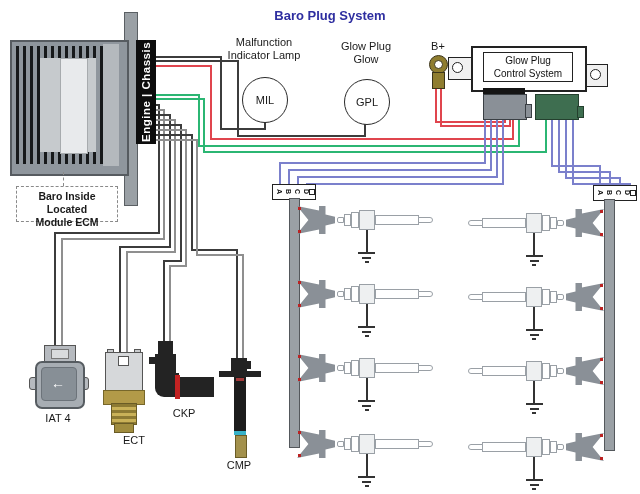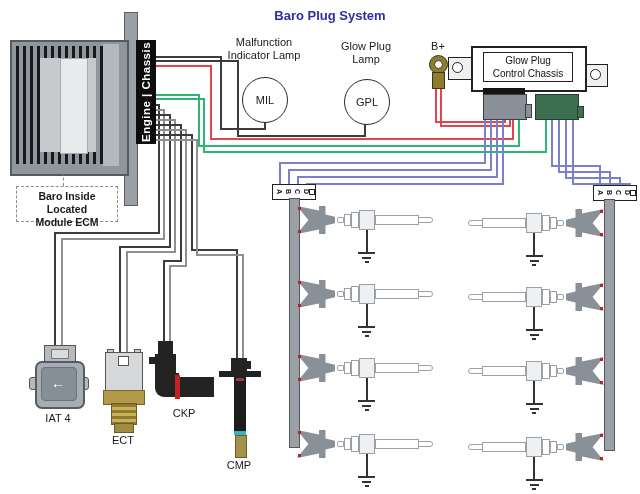--- a/index.html
+++ b/index.html
@@ -180,37 +180,37 @@
   </div>
 
   <div class="abs lamp-circle" style="left:242px;top:77px;width:44px;height:44px;">MIL</div>
   <div class="abs lamp-label" style="left:204px;top:36px;width:120px;">
     <div>Malfunction</div>
     <div>Indicator Lamp</div>
   </div>
 
   <div class="abs lamp-label" style="left:316px;top:40px;width:100px;">
     <div>Glow Plug</div>
-    <div>Lamp</div>
+    <div>Glow</div>
   </div>
   <div class="abs lamp-circle" style="left:344px;top:79px;width:44px;height:44px;text-align:center;">GPL</div>
 
   <div class="abs bplus-label" style="left:426px;top:40px;width:24px;">B+</div>
   <div class="abs ringo" style="left:429px;top:55px;width:17px;height:17px;"></div>
   <div class="abs ringi" style="left:434px;top:60px;width:7px;height:7px;"></div>
   <div class="abs barrel" style="left:432px;top:72px;width:11px;height:15px;"></div>
 
   <div class="abs ear" style="left:448px;top:57px;width:23px;height:21px;"></div>
   <div class="abs earhole" style="left:452px;top:62px;width:9px;height:9px;"></div>
   <div class="abs ear" style="left:583px;top:64px;width:23px;height:21px;"></div>
   <div class="abs earhole" style="left:590px;top:69px;width:9px;height:9px;"></div>
   <div class="abs gpcm-box" style="left:471px;top:46px;width:112px;height:42px;"></div>
   <div class="abs gpcm-inner" style="left:483px;top:52px;width:88px;height:28px;">
     <div>Glow Plug</div>
-    <div>Control Chassis</div>
+    <div>Control System</div>
   </div>
   <div class="abs conn-strip" style="left:483px;top:88px;width:42px;height:6px;"></div>
   <div class="abs conn-gray" style="left:483px;top:94px;width:42px;height:24px;"></div>
   <div class="abs conn-gray" style="left:525px;top:104px;width:5px;height:12px;"></div>
   <div class="abs conn-green" style="left:535px;top:94px;width:42px;height:24px;"></div>
   <div class="abs conn-green" style="left:577px;top:106px;width:5px;height:10px;"></div>
 
   <div class="abs bankconn" style="left:272px;top:184px;width:42px;height:14px;">
     <span class="pinletter" style="left:2px;">A</span>
     <span class="pinletter" style="left:11px;">B</span>
@@ -361,21 +361,21 @@
   <div class="abs" style="left:41px;top:375px;width:34px;text-align:center;color:#fff;font-weight:bold;font-size:14px;">←</div>
   <div class="abs slabel" style="left:30px;top:412px;width:56px;">IAT 4</div>
 
   <div class="abs" style="left:107px;top:349px;width:5px;height:7px;background:#c9cbcd;border:1px solid #555;"></div>
   <div class="abs" style="left:134px;top:349px;width:5px;height:7px;background:#c9cbcd;border:1px solid #555;"></div>
   <div class="abs" style="left:105px;top:352px;width:36px;height:38px;background:#d6d8da;border:1.5px solid #555;"></div>
   <div class="abs" style="left:118px;top:356px;width:9px;height:8px;background:#fff;border:1px solid #555;"></div>
   <div class="abs" style="left:103px;top:390px;width:40px;height:13px;background:#b29a48;border:1.5px solid #77672a;"></div>
   <div class="abs" style="left:111px;top:403px;width:24px;height:20px;background:repeating-linear-gradient(180deg,#8d7a33 0 3px,#c9b158 3px 6px);border:1px solid #6a5c26;"></div>
   <div class="abs" style="left:114px;top:423px;width:18px;height:8px;background:#a08c3e;border:1px solid #6a5c26;"></div>
-  <div class="abs slabel" style="left:101px;top:434px;width:44px;">ECT</div>
+  <div class="abs slabel" style="left:101px;top:434px;width:44px;text-align:right;">ECT</div>
 
   <div class="abs blk" style="left:158px;top:341px;width:15px;height:13px;"></div>
   <div class="abs blk" style="left:149px;top:357px;width:8px;height:7px;"></div>
   <div class="abs blk" style="left:155px;top:354px;width:21px;height:19px;"></div>
   <div class="abs blk" style="left:155px;top:373px;width:24px;height:24px;border-radius:0 0 0 9px;"></div>
   <div class="abs blk" style="left:170px;top:377px;width:44px;height:20px;"></div>
   <div class="abs" style="left:175px;top:375px;width:5px;height:24px;background:#c32222;"></div>
   <div class="abs slabel" style="left:160px;top:407px;width:48px;">CKP</div>
 
   <div class="abs blk" style="left:231px;top:358px;width:16px;height:14px;"></div>

